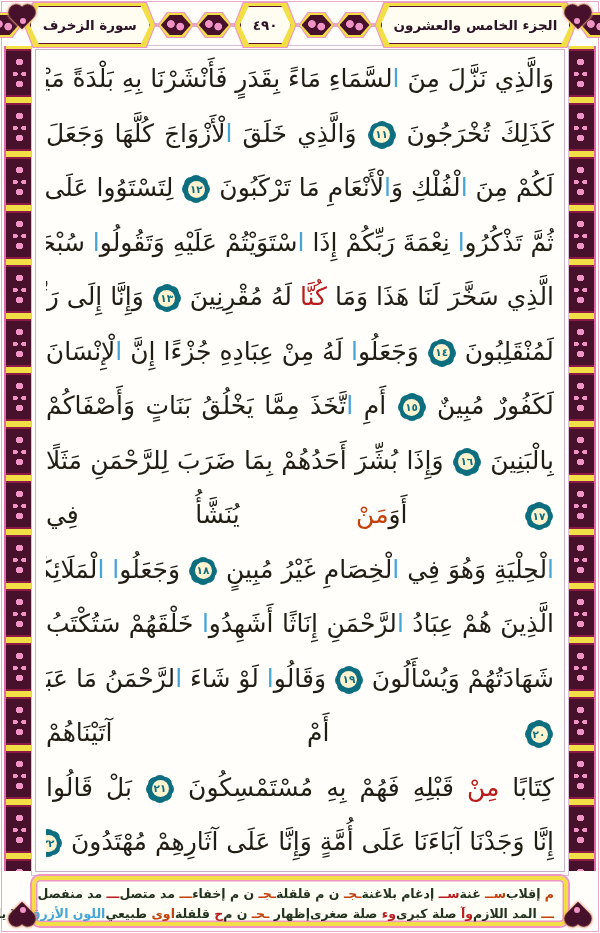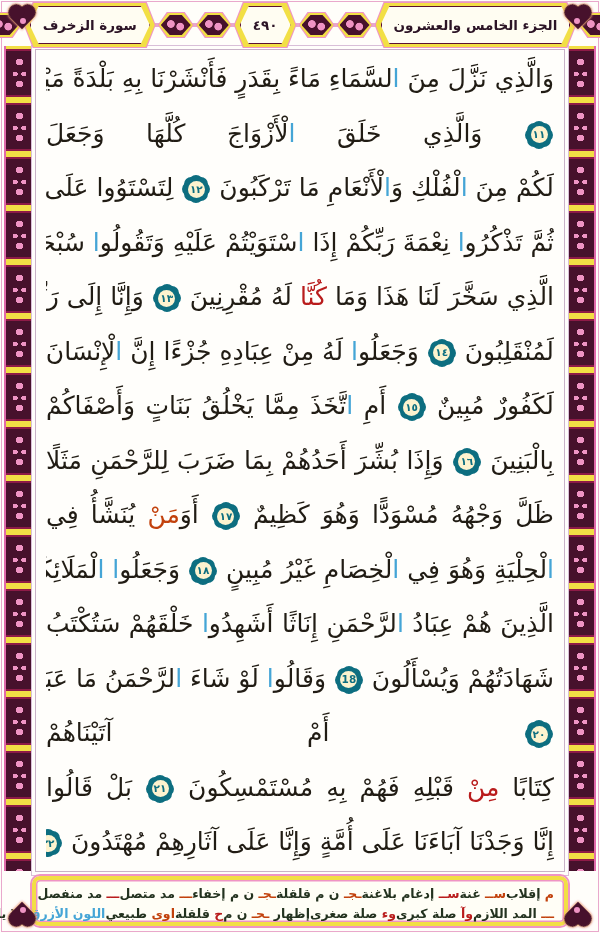--- a/index.html
+++ b/index.html
@@ -163,31 +163,31 @@
     </div>
     <div class="chip-rim">
         <div class="chip-gold">
           <div class="chip-core"></div>
         </div>
       </div>
   </div>
 
   <div class="text-frame">
       <div class="qline"><span>وَالَّذِي نَزَّلَ مِنَ </span><span class="c-blue">ا</span><span>لسَّمَاءِ مَاءً بِقَدَرٍ فَأَنْشَرْنَا بِهِ بَلْدَةً مَيْتًا</span></div>
-      <div class="qline"><span class="ayah"><span class="n">١١</span></span><span> وَالَّذِي خَلَقَ </span><span class="c-blue">ا</span><span>لْأَزْوَاجَ كُلَّهَا وَجَعَلَ</span></div>
+      <div class="qline"><span>كَذَلِكَ تُخْرَجُونَ </span><span class="ayah"><span class="n">١١</span></span><span> وَالَّذِي خَلَقَ </span><span class="c-blue">ا</span><span>لْأَزْوَاجَ كُلَّهَا وَجَعَلَ</span></div>
       <div class="qline"><span>لَكُمْ مِنَ </span><span class="c-blue">ا</span><span>لْفُلْكِ وَ</span><span class="c-blue">ا</span><span>لْأَنْعَامِ مَا تَرْكَبُونَ </span><span class="ayah"><span class="n">١٢</span></span><span> لِتَسْتَوُوا عَلَى ظُهُورِهِ</span></div>
       <div class="qline"><span>ثُمَّ تَذْكُرُو</span><span class="c-blue">ا</span><span> نِعْمَةَ رَبِّكُمْ إِذَا </span><span class="c-blue">ا</span><span>سْتَوَيْتُمْ عَلَيْهِ وَتَقُولُو</span><span class="c-blue">ا</span><span> سُبْحَانَ</span></div>
       <div class="qline"><span>الَّذِي سَخَّرَ لَنَا هَذَا وَمَا </span><span class="c-green">كُنَّا</span><span> لَهُ مُقْرِنِينَ </span><span class="ayah"><span class="n">١٣</span></span><span> وَإِنَّا إِلَى رَبِّنَا</span></div>
       <div class="qline"><span>لَمُنْقَلِبُونَ </span><span class="ayah"><span class="n">١٤</span></span><span> وَجَعَلُو</span><span class="c-blue">ا</span><span> لَهُ مِنْ عِبَادِهِ جُزْءًا إِنَّ </span><span class="c-blue">ا</span><span>لْإِنْسَانَ</span></div>
       <div class="qline"><span>لَكَفُورٌ مُبِينٌ </span><span class="ayah"><span class="n">١٥</span></span><span> أَمِ </span><span class="c-blue">ا</span><span>تَّخَذَ مِمَّا يَخْلُقُ بَنَاتٍ وَأَصْفَاكُمْ</span></div>
       <div class="qline"><span>بِالْبَنِينَ </span><span class="ayah"><span class="n">١٦</span></span><span> وَإِذَا بُشِّرَ أَحَدُهُمْ بِمَا ضَرَبَ لِلرَّحْمَنِ مَثَلًا</span></div>
-      <div class="qline"><span>ظَلَّ وَجْهُهُ مُسْوَدًّا وَهُوَ كَظِيمٌ </span><span class="ayah"><span class="n">١٧</span></span><span> أَوَ</span><span class="c-pink">مَنْ</span><span> يُنَشَّأُ فِي</span></div>
+      <div class="qline"><span class="ayah"><span class="n">١٧</span></span><span> أَوَ</span><span class="c-pink">مَنْ</span><span> يُنَشَّأُ فِي</span></div>
       <div class="qline"><span class="c-blue">ا</span><span>لْحِلْيَةِ وَهُوَ فِي </span><span class="c-blue">ا</span><span>لْخِصَامِ غَيْرُ مُبِينٍ </span><span class="ayah"><span class="n">١٨</span></span><span> وَجَعَلُو</span><span class="c-blue">ا</span><span> </span><span class="c-blue">ا</span><span>لْمَلَائِكَةَ</span></div>
       <div class="qline"><span>الَّذِينَ هُمْ عِبَادُ </span><span class="c-blue">ا</span><span>لرَّحْمَنِ إِنَاثًا أَشَهِدُو</span><span class="c-blue">ا</span><span> خَلْقَهُمْ سَتُكْتَبُ</span></div>
-      <div class="qline"><span>شَهَادَتُهُمْ وَيُسْأَلُونَ </span><span class="ayah"><span class="n">18</span></span><span> وَقَالُو</span><span class="c-blue">ا</span><span> لَوْ شَاءَ </span><span class="c-blue">ا</span><span>لرَّحْمَنُ مَا عَبَدْنَاهُمْ</span></div>
+      <div class="qline"><span>شَهَادَتُهُمْ وَيُسْأَلُونَ </span><span class="ayah"><span class="n">١٩</span></span><span> وَقَالُو</span><span class="c-blue">ا</span><span> لَوْ شَاءَ </span><span class="c-blue">ا</span><span>لرَّحْمَنُ مَا عَبَدْنَاهُمْ</span></div>
       <div class="qline"><span class="ayah"><span class="n">٢٠</span></span><span> أَمْ آتَيْنَاهُمْ</span></div>
       <div class="qline"><span>كِتَابًا </span><span class="c-green">مِنْ</span><span> قَبْلِهِ فَهُمْ بِهِ مُسْتَمْسِكُونَ </span><span class="ayah"><span class="n">٢١</span></span><span> بَلْ قَالُوا</span></div>
       <div class="qline"><span>إِنَّا وَجَدْنَا آبَاءَنَا عَلَى أُمَّةٍ وَإِنَّا عَلَى آثَارِهِمْ مُهْتَدُونَ </span><span class="ayah"><span class="n">٢٢</span></span></div>
     </div>
 
   <div class="legend">
     <div class="legend-row">
         <span class="legend-item"><span class="c-pink">م </span><span>إقلاب</span></span>
         <span class="legend-item"><span class="c-pink">ســ </span><span>غنة</span></span>
         <span class="legend-item"><span class="c-green">ســ </span><span>إدغام بلاغنة</span></span>

